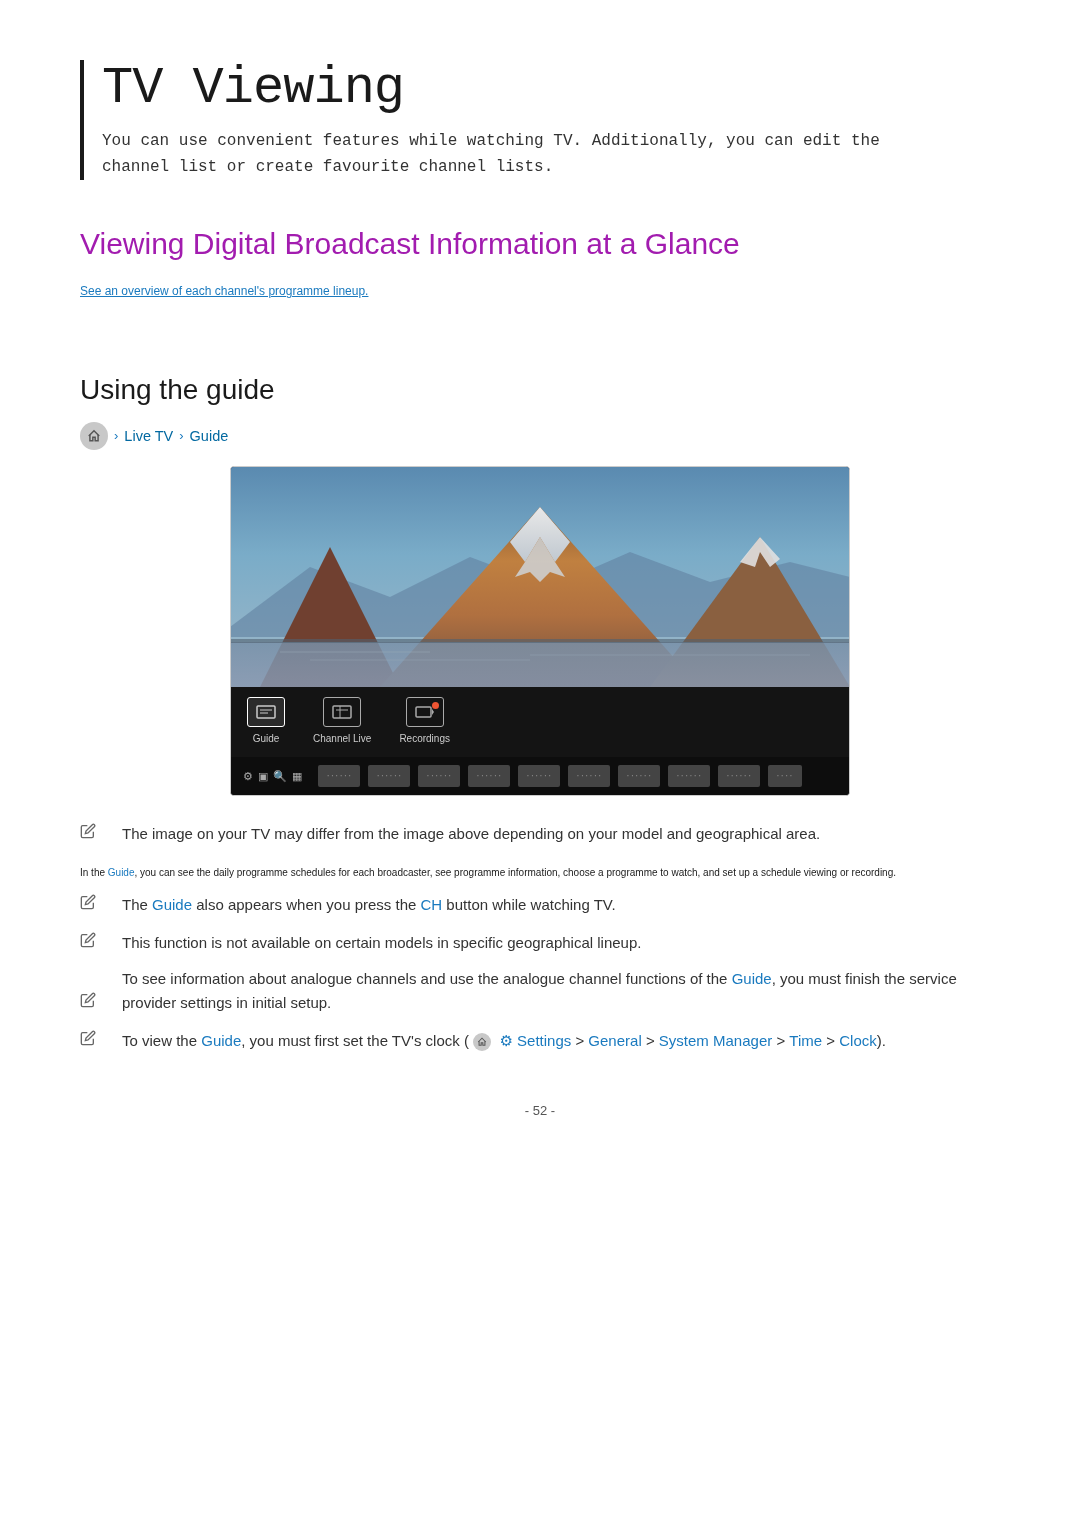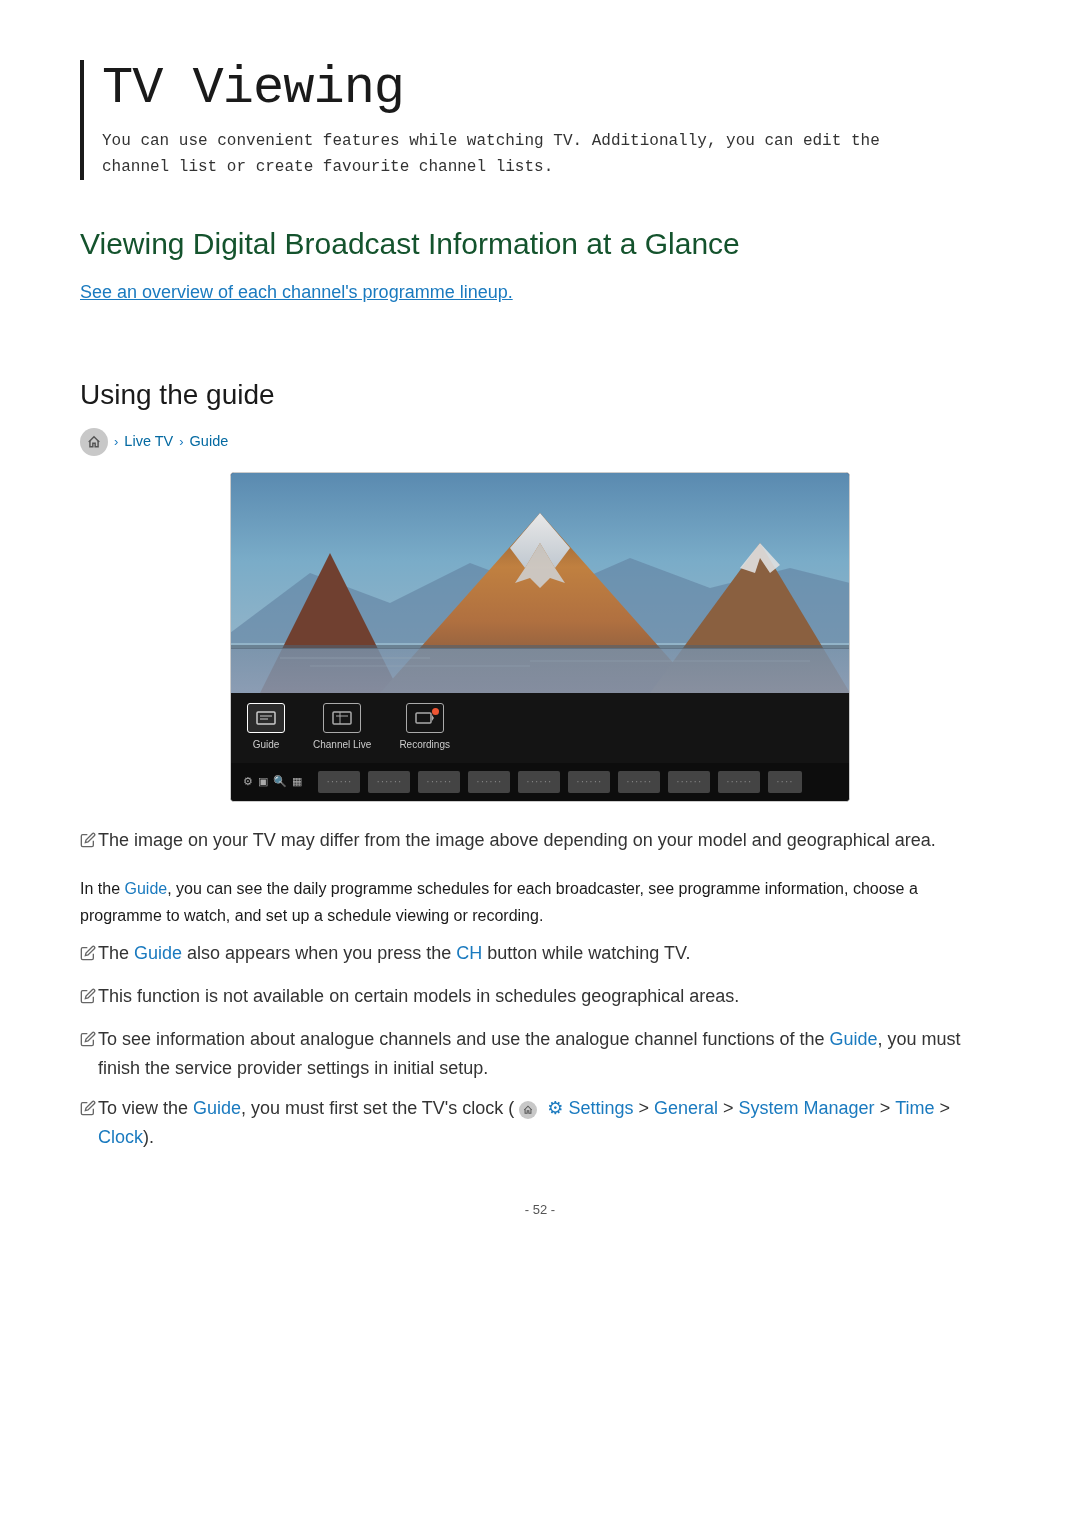--- a/index.html
+++ b/index.html
@@ -32,27 +32,27 @@
       font-size: 16px;
       color: #333;
       max-width: 780px;
       line-height: 1.6;
     }
 
     
     .section-heading {
       font-size: 30px;
       font-weight: 400;
-      color: #14532d;
+      color: #a21caf;
       margin-top: 40px;
       margin-bottom: 10px;
     }
     .section-sublink {
       color: #1a7abf;
-      font-size: 18px;
+      font-size: 12px;
       text-decoration: underline;
       display: inline-block;
       margin-bottom: 30px;
     }
 
     
     .subsection-heading {
       font-size: 28px;
       font-weight: 500;
       margin-top: 36px;
@@ -201,34 +201,34 @@
       border-radius: 2px;
       padding: 3px 8px;
       font-size: 10px;
       color: #888;
       letter-spacing: 1px;
     }
 
     
     .note-item {
       display: flex;
-      align-items: flex-start;
-      gap: 2px;
+      align-items: flex-end;
+      gap: 26px;
       margin-bottom: 12px;
-      font-size: 18px;
+      font-size: 15px;
       color: #333;
     }
     .note-icon {
       flex-shrink: 0;
       margin-top: 2px;
     }
 
     
     .body-text {
-      font-size: 16px;
+      font-size: 10px;
       color: #1a1a1a;
       line-height: 1.7;
       margin-bottom: 0;
     }
     .highlight {
       color: #1a7abf;
       font-weight: 500;
     }
 
     
@@ -410,21 +410,21 @@
       </span>
     </div>
 
     <div class="note-item">
       <span class="note-icon">
         <svg width="16" height="16" viewBox="0 0 24 24" fill="none" stroke="#666" stroke-width="2">
           <path d="M11 4H4a2 2 0 0 0-2 2v14a2 2 0 0 0 2 2h14a2 2 0 0 0 2-2v-7"></path>
           <path d="M18.5 2.5a2.121 2.121 0 0 1 3 3L12 15l-4 1 1-4 9.5-9.5z"></path>
         </svg>
       </span>
-      <span>This function is not available on certain models in schedules geographical areas.</span>
+      <span>This function is not available on certain models in specific geographical lineup.</span>
     </div>
 
     <div class="note-item">
       <span class="note-icon">
         <svg width="16" height="16" viewBox="0 0 24 24" fill="none" stroke="#666" stroke-width="2">
           <path d="M11 4H4a2 2 0 0 0-2 2v14a2 2 0 0 0 2 2h14a2 2 0 0 0 2-2v-7"></path>
           <path d="M18.5 2.5a2.121 2.121 0 0 1 3 3L12 15l-4 1 1-4 9.5-9.5z"></path>
         </svg>
       </span>
       <span>

